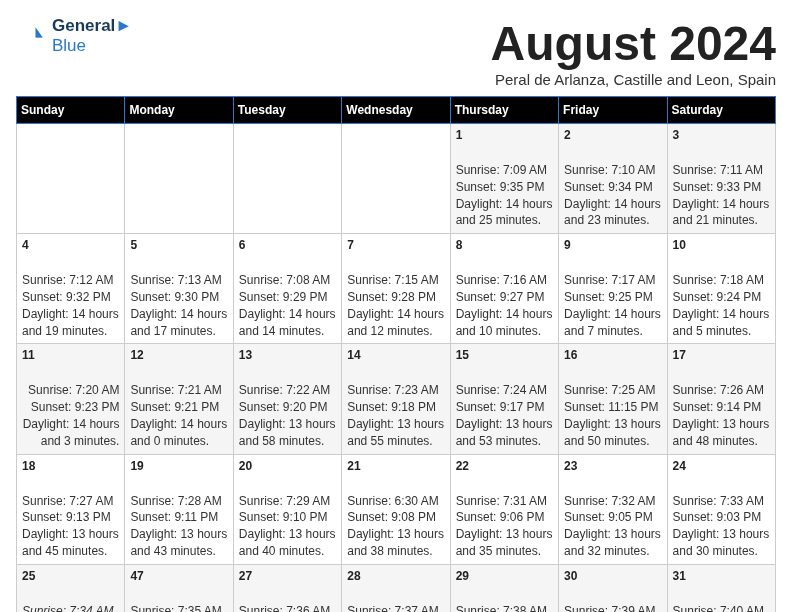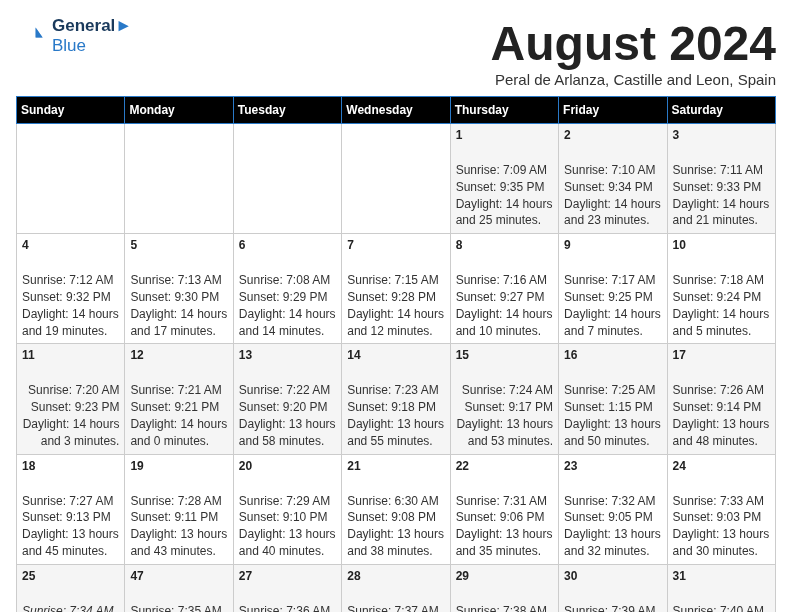--- a/index.html
+++ b/index.html
@@ -211,29 +211,29 @@
         </td>
         <td>
           <span class="day-num">14</span>
           <div class="day-info" style="white-space: pre-line;">Sunrise: 7:23 AM
 Sunset: 9:18 PM
 Daylight: 13 hours
 and 55 minutes.</div>
         </td>
         <td>
           <span class="day-num">15</span>
-          <div class="day-info" style="white-space: pre-line; text-align: right;">Sunrise: 7:24 AM
+          <div class="day-info" style="white-space: pre-line;">Sunrise: 7:24 AM
 Sunset: 9:17 PM
 Daylight: 13 hours
 and 53 minutes.</div>
         </td>
         <td>
           <span class="day-num">16</span>
           <div class="day-info" style="white-space: pre-line;">Sunrise: 7:25 AM
-Sunset: 1:15 PM
+Sunset: 11:15 PM
 Daylight: 13 hours
 and 50 minutes.</div>
         </td>
         <td>
           <span class="day-num">17</span>
           <div class="day-info" style="white-space: pre-line;">Sunrise: 7:26 AM
 Sunset: 9:14 PM
 Daylight: 13 hours
 and 48 minutes.</div>
         </td>

